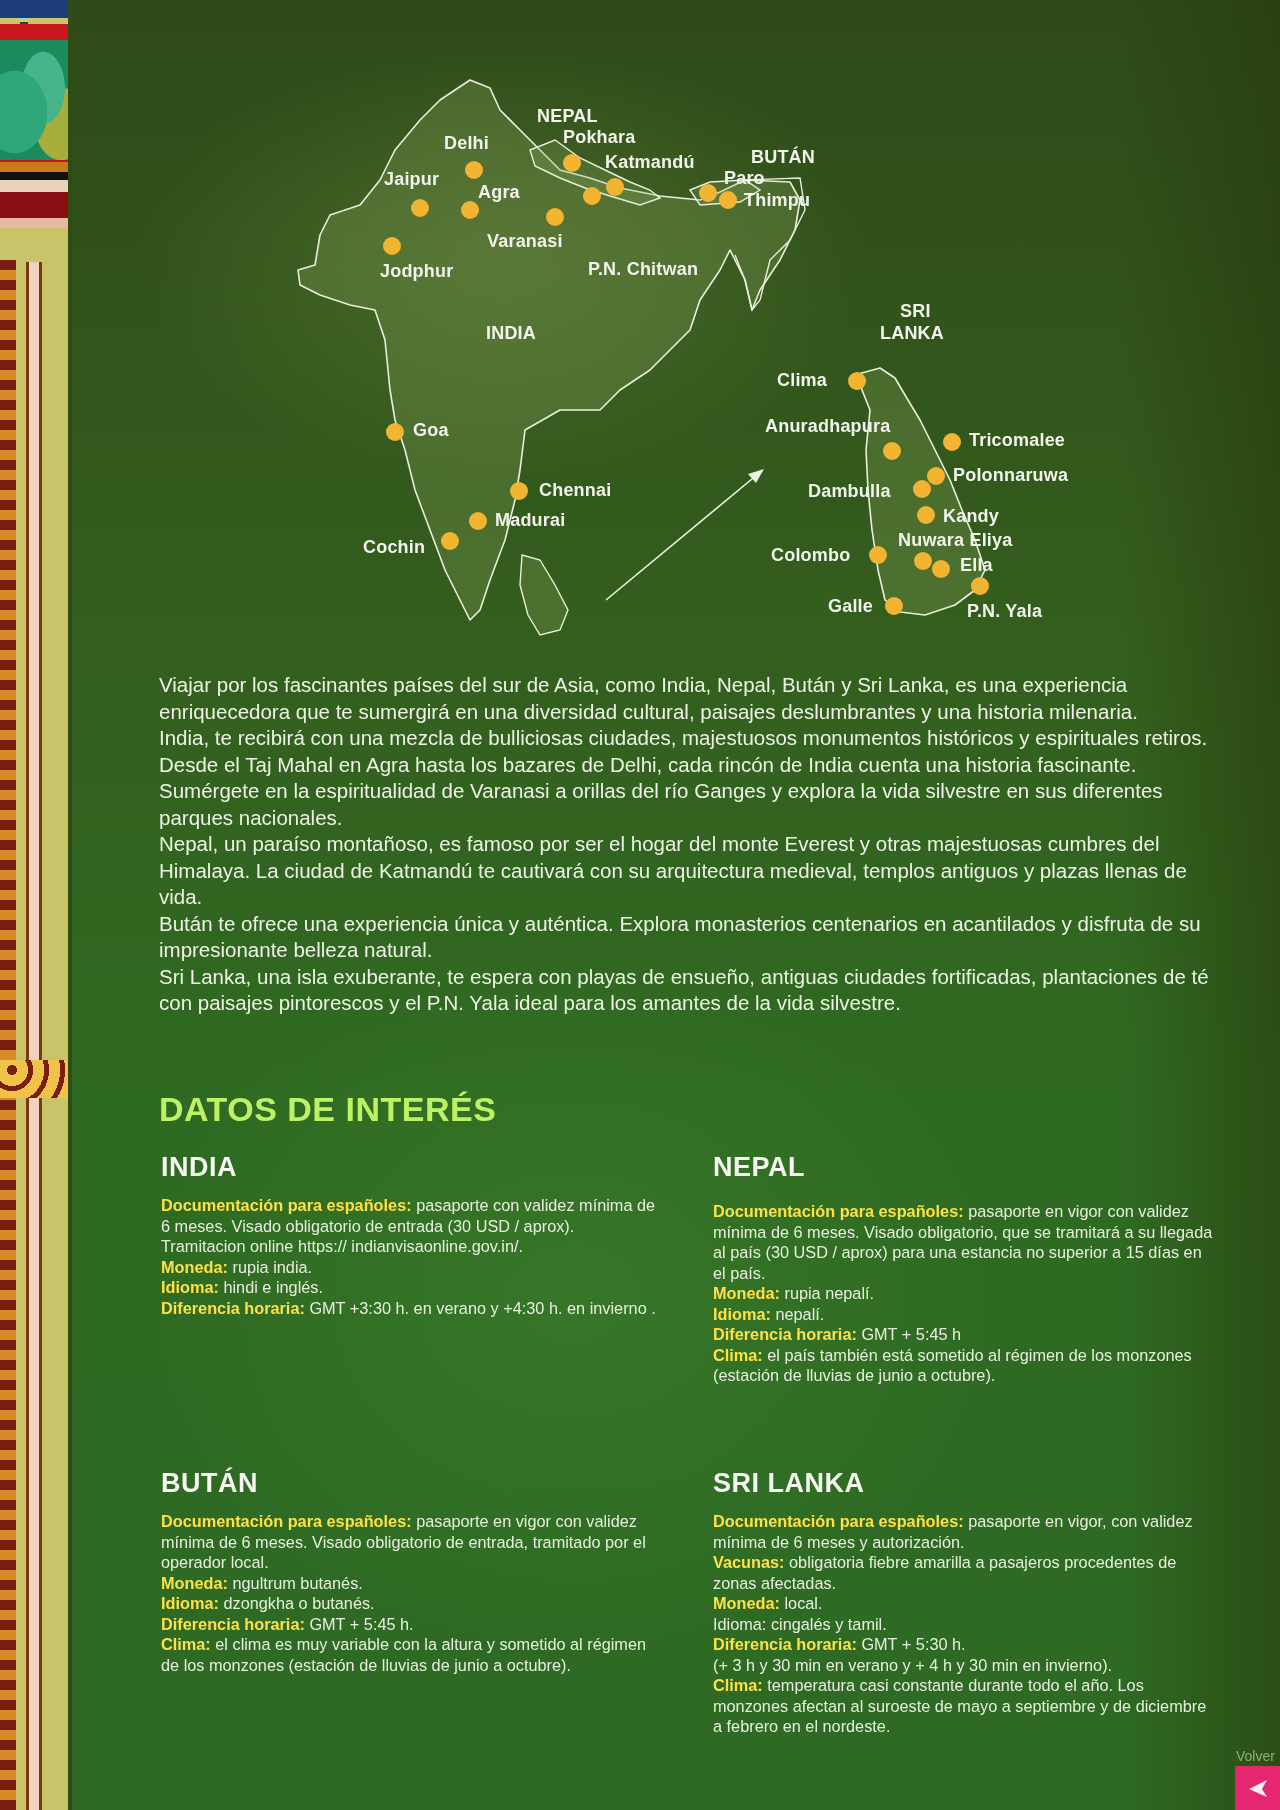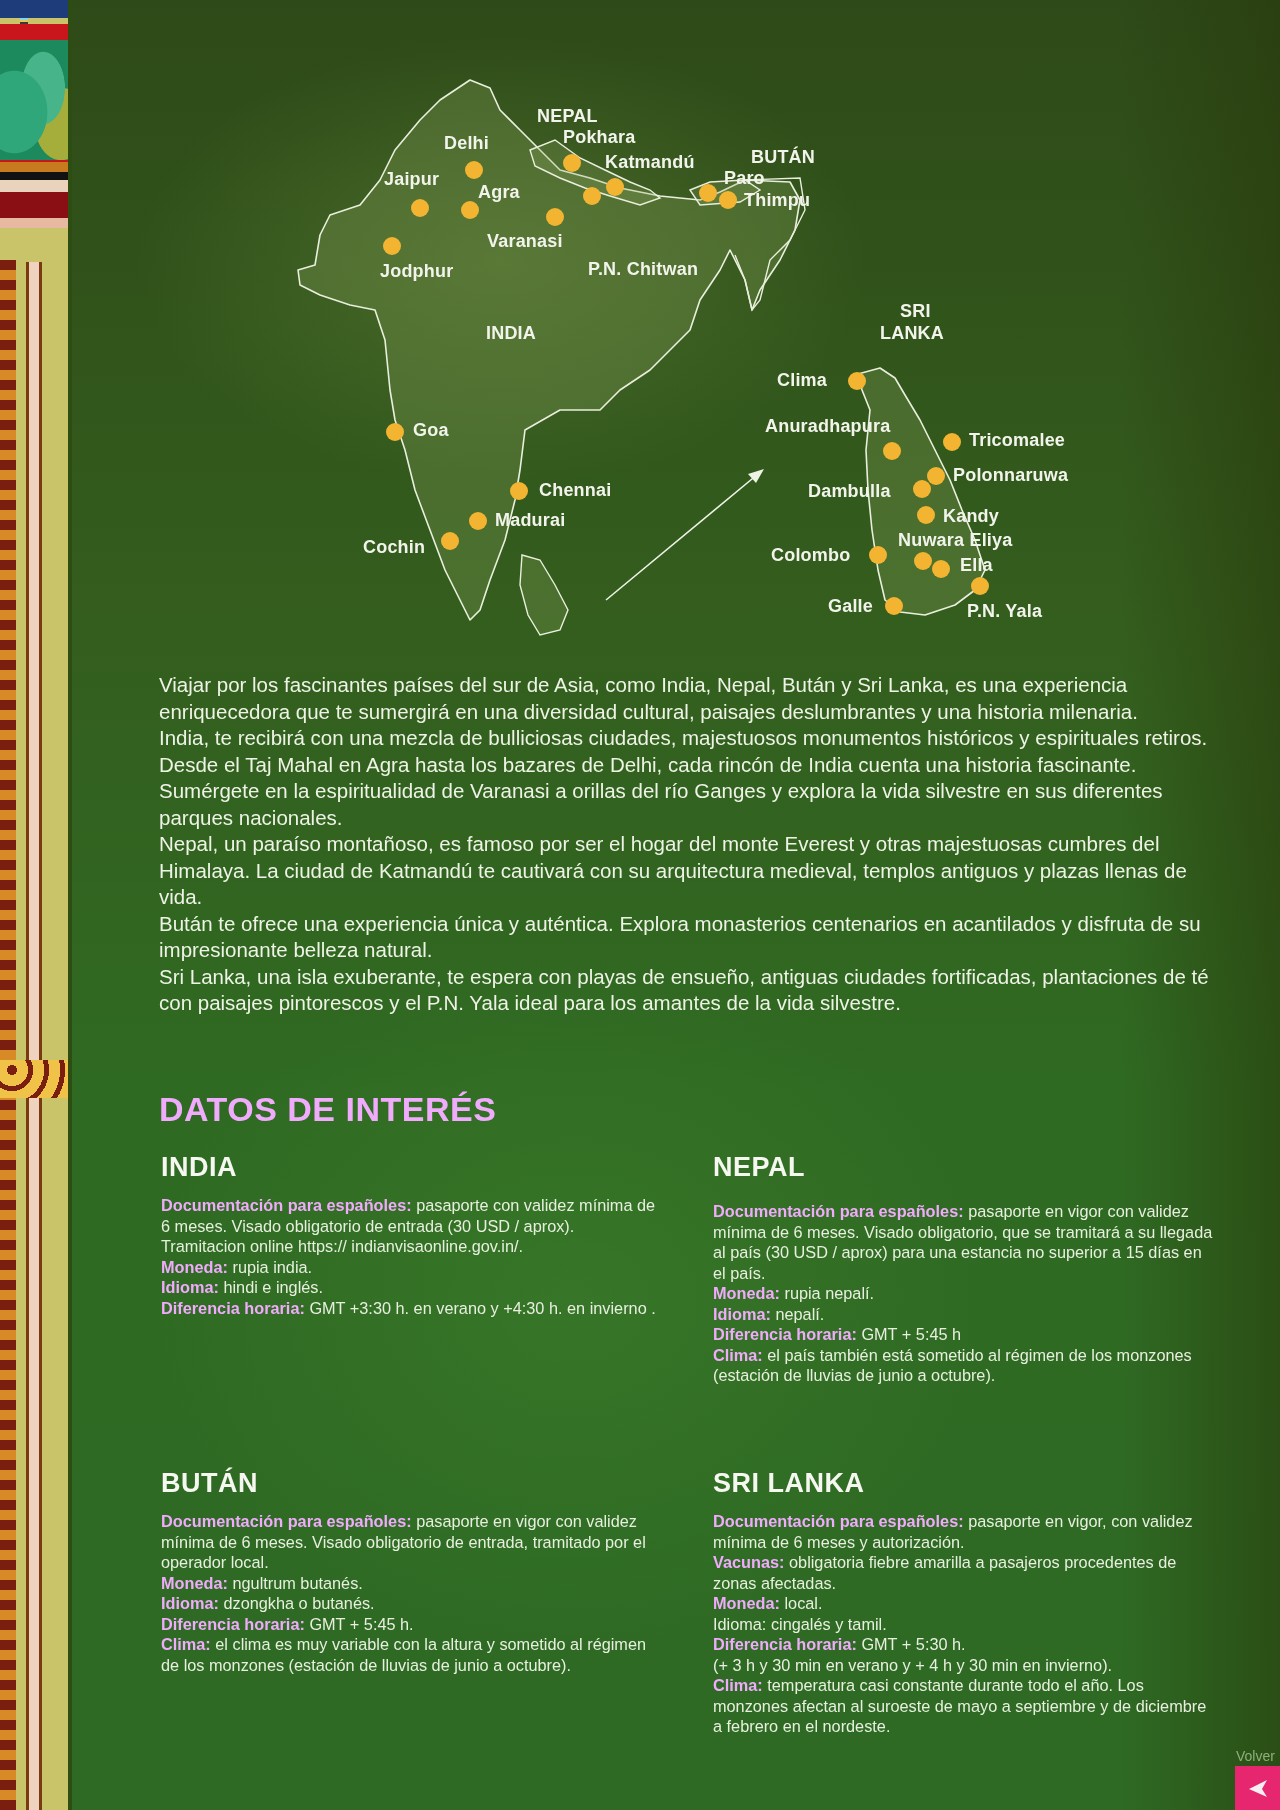--- a/index.html
+++ b/index.html
@@ -61,26 +61,26 @@
 
   
   .intro {
     position: absolute; left: 159px; top: 672px; width: 1060px;
     font-family: "Liberation Sans", sans-serif; font-size: 20.5px; line-height: 26.5px; color: #eef3e6;
   }
   .intro p { margin: 0; }
 
   .section-title {
     position: absolute; left: 159px; top: 1090px;
-    font-family: "Liberation Sans", sans-serif; font-weight: 700; font-size: 34px; color: #f0abfc; letter-spacing: 0.5px;
+    font-family: "Liberation Sans", sans-serif; font-weight: 700; font-size: 34px; color: #bef264; letter-spacing: 0.5px;
   }
   .country-block { position: absolute; width: 500px; font-family: "Liberation Sans", sans-serif; }
   .country-block h2 { font-size: 27px; font-weight: 700; color: #f5f7f0; margin-bottom: 12px; letter-spacing: 0.5px; }
   .country-block .rows { font-size: 16.3px; line-height: 20.5px; color: #e8efdf; }
-  .country-block .row b { font-weight: 700; color: #f0abfc; }
+  .country-block .row b { font-weight: 700; color: #fde047; }
 
   .back-label { position:absolute; left:1236px; top:1748px; font-family:"Liberation Sans",sans-serif; font-size:14px; color:#8fae7a; }
   .back-button { position:absolute; left:1235px; top:1766px; width:45px; height:44px; background:#e6266e; display:flex; align-items:center; justify-content:center; cursor:pointer; }
 </style>
 </head>
 <body>
 
 <div class="deco-strip">
   <div class="deco-top"></div>
   <div class="deco-top-icon"></div>

